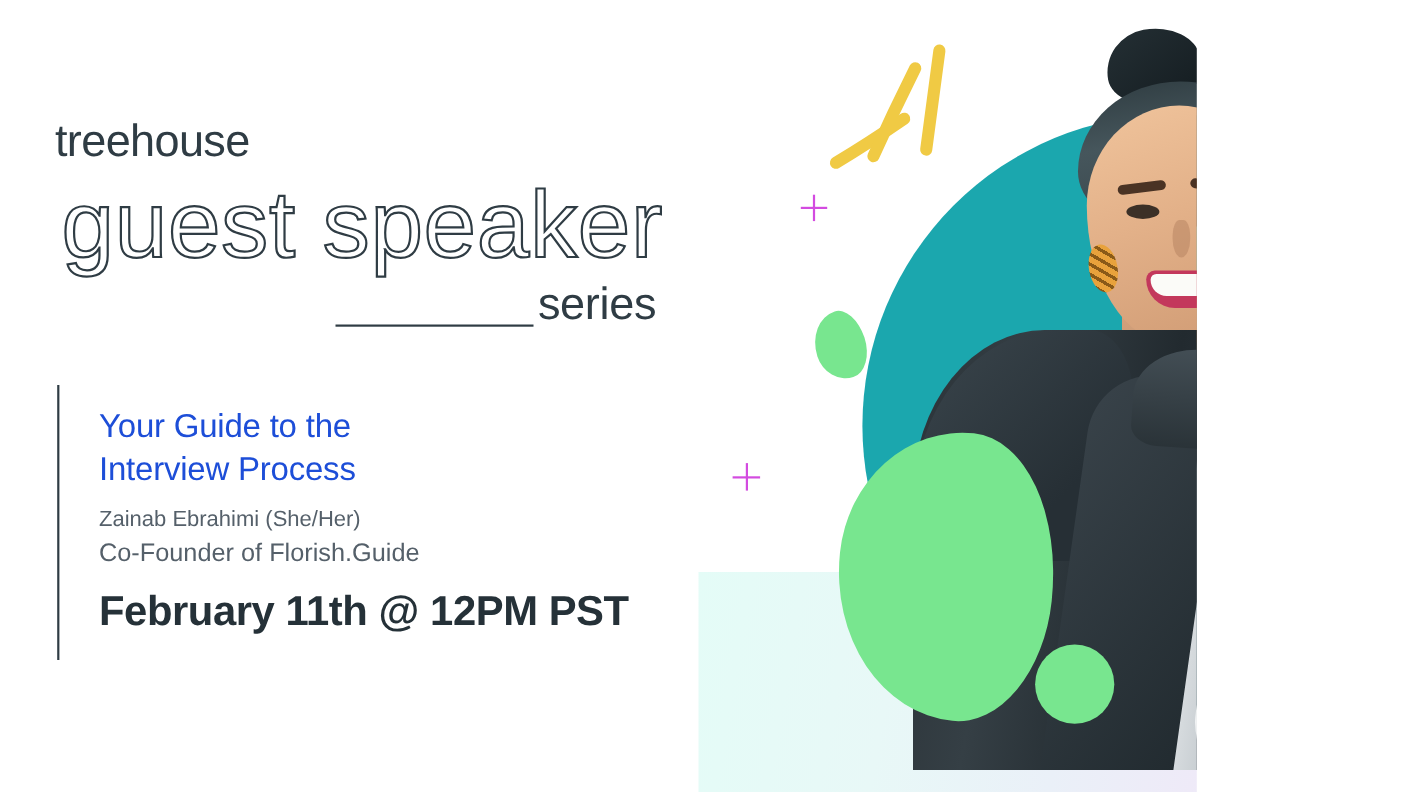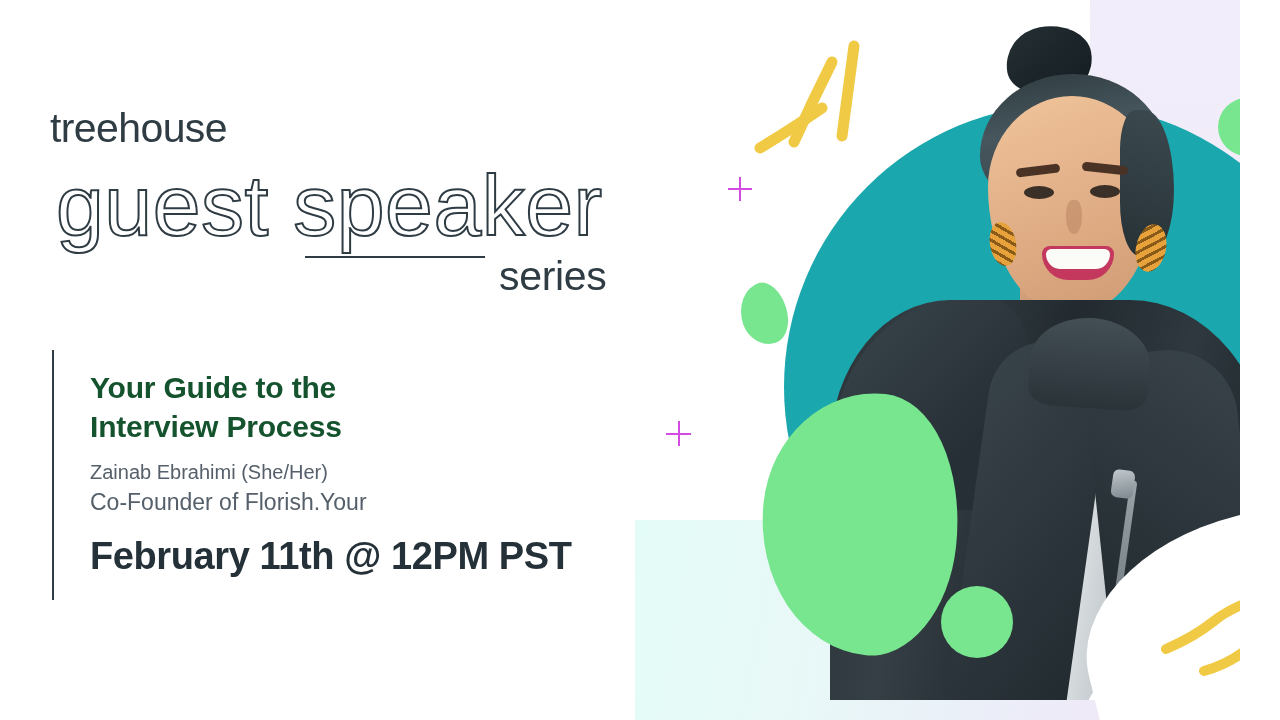--- a/index.html
+++ b/index.html
@@ -1,21 +1,21 @@
 <!DOCTYPE html>
 <html><head>
 <meta charset="utf-8">
 <style>
   * { margin:0; padding:0; box-sizing:border-box; }
   html,body { width:1280px; height:720px; overflow:hidden; background:#ffffff; }
   body { font-family:"Liberation Sans", sans-serif; }
 
   .stage {
     position:relative;
-    width:1240px; height:720px;
+    width:1088px; height:720px;
     background:#ffffff;
     overflow:hidden;
   }
 
   
   .panel-bottom-left {
     position:absolute;
     left:635px; top:520px; width:645px; height:200px;
     background:linear-gradient(100deg,#e4fcf7 0%, #e8f8f7 28%, #eaf0f8 52%, #efe9f8 74%, #f5e2f5 100%);
   }
@@ -222,36 +222,36 @@
   .headline-outline {
     position:absolute; left:56px; top:160px;
     font-size:86px; font-weight:400; letter-spacing:0.5px;
     line-height:1.05;
     color:transparent;
     -webkit-text-stroke:2px #2f3c44;
     paint-order:stroke fill;
   }
   .series-row {
     position:absolute; left:305px; top:256px;
-    display:flex; align-items:flex-start; gap:14px;
+    display:flex; align-items:flex-end; gap:4px;
   }
   .series-rule { width:180px; height:2px; background:#2f3c44; }
   .series-word {
     font-size:41px; font-weight:400; color:#2f3c44; line-height:1; letter-spacing:-0.3px;
   }
 
   .vrule {
     position:absolute; left:52px; top:350px; width:2px; height:250px;
     background:#2f3c44;
   }
   .info {
     position:absolute; left:90px; top:368px; width:540px;
   }
   .info-title {
-    font-size:30px; font-weight:700; color:#14532d; line-height:1.3;
+    font-size:30px; font-weight:400; color:#1d4ed8; line-height:1.3;
     letter-spacing:-0.2px; white-space:pre-line;
   }
   .info-speaker {
     margin-top:12px;
     font-size:20px; font-weight:300; color:#55606a; line-height:1.42;
   }
   .info-role {
     font-size:23px; font-weight:300; color:#55606a; line-height:1.42;
   }
   .info-date {
@@ -324,17 +324,17 @@
     <div class="series-rule"></div>
     <div class="series-word">series</div>
   </div>
 
   <div class="vrule"></div>
 
   <div class="info">
     <div class="info-title">Your Guide to the
 Interview Process</div>
     <div class="info-speaker">Zainab Ebrahimi (She/Her)</div>
-    <div class="info-role">Co-Founder of Florish.Your</div>
+    <div class="info-role">Co-Founder of Florish.Guide</div>
     <div class="info-date">February 11th @ 12PM PST</div>
   </div>
 
 </div>
 
 </body></html>

